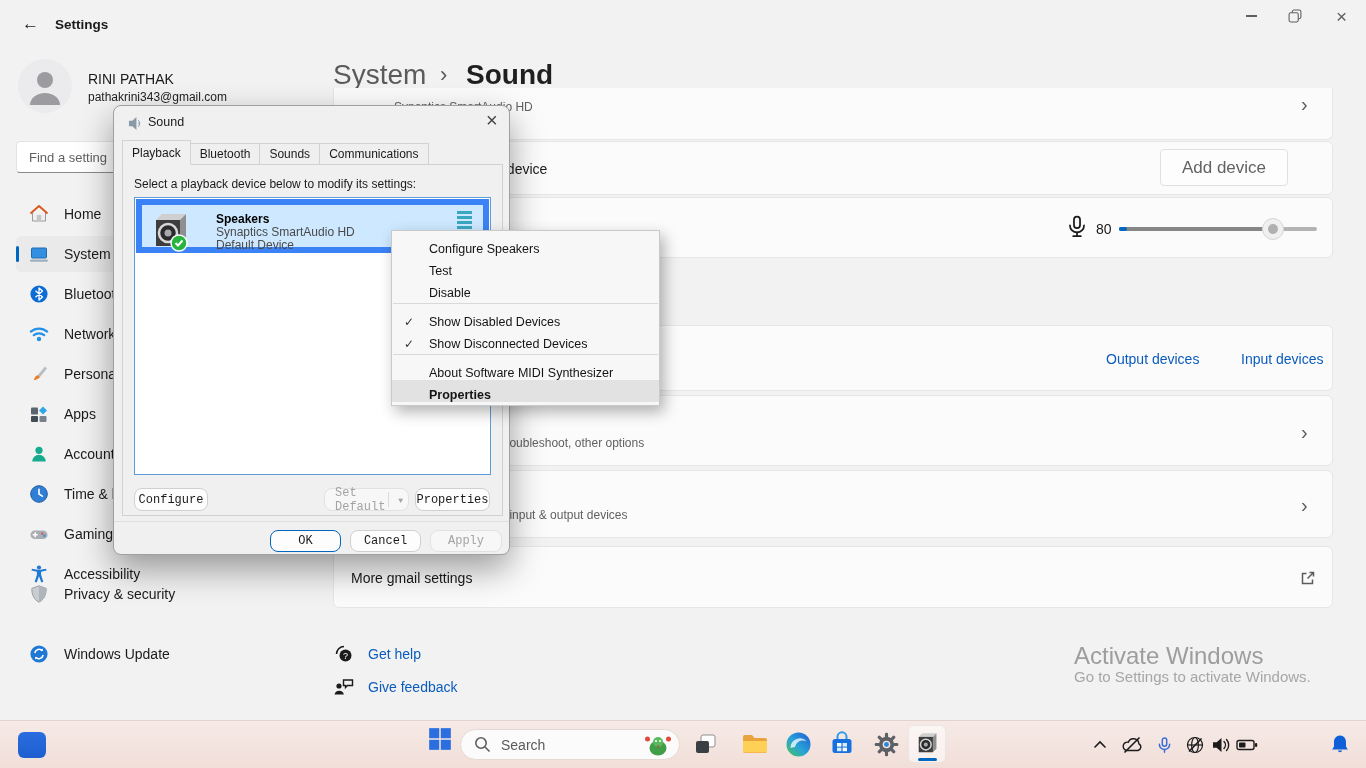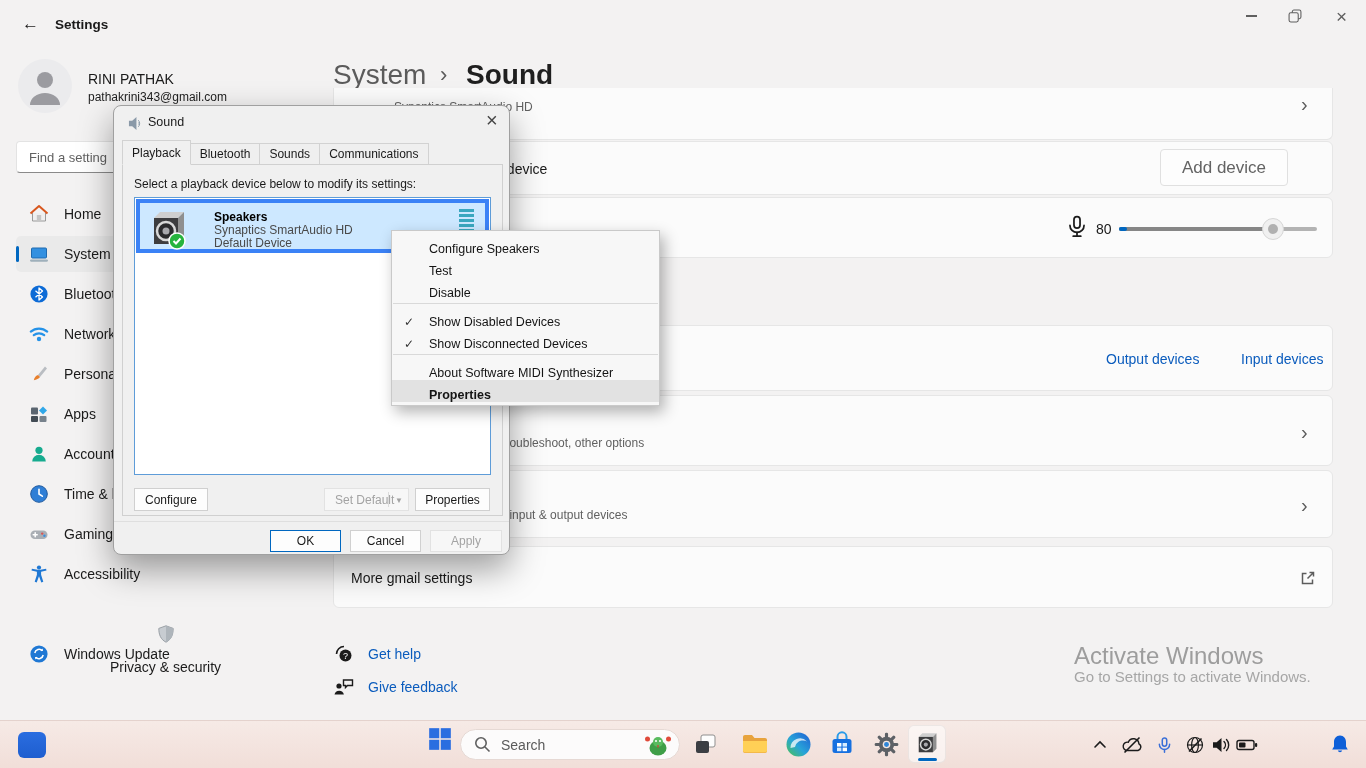--- a/index.html
+++ b/index.html
@@ -25,21 +25,21 @@
   .watermark1{font-size:24px;color:#9d9d9d;}
   .watermark2{font-size:15px;color:#a6a6a6;}
   
   #dlg{position:absolute;left:113px;top:105px;width:397px;height:450px;background:#f0f0f0;
        border:1px solid #a0a0a0;border-radius:8px;box-shadow:0 14px 34px rgba(0,0,0,.38);
        z-index:10;box-sizing:border-box;font-size:12px;}
   .tab{display:inline-block;box-sizing:border-box;padding:3px 9px;border:1px solid #d2d2d2;background:#efefef;
        font-size:12px;color:#1a1a1a;margin-right:-1px;vertical-align:bottom;}
   .tab.active{background:#f0f0f0;border-bottom:1px solid #f0f0f0;padding:5px 9px 4px 9px;position:relative;z-index:2;}
   .dbtn{position:absolute;box-sizing:border-box;height:23px;background:#fdfdfd;border:1px solid #d0d0d0;
-        border-radius:0;font-size:12px;color:#1a1a1a;display:flex;align-items:center;justify-content:center;}
+        border-radius:8px;font-size:12px;color:#1a1a1a;display:flex;align-items:center;justify-content:center;font-family:Liberation Mono, monospace;}
   .dbtn.disabled{background:#f7f7f7;border-color:#e2e2e2;color:#a3a3a3;}
   .dbtn.default{border:1px solid #0067c0;}
   
   #menu{position:absolute;left:391px;top:230px;width:269px;background:#f7f7f7;border:1px solid #c9c9c9;
         box-shadow:4px 6px 14px rgba(0,0,0,.30);z-index:20;padding:3px 0;box-sizing:border-box;}
   .mi{height:22px;display:flex;align-items:flex-end;font-size:12.5px;color:#141414;position:relative;padding-left:37px;}
   .mi .chk{position:absolute;left:12px;font-size:12px;color:#333;}
   .mi.hl{background:#e2e2e2;font-weight:bold;}
   .msep{height:1px;background:#d9d9d9;margin:3px 1px;}
   
@@ -149,21 +149,21 @@
       </svg>
     <span>Gaming</span>
   </div>
   <div class="nav-item" style="top:556px;">
     <svg width="20" height="20" viewBox="0 0 20 20" fill="#1f78d4">
         <circle cx="10" cy="3.6" r="2.1"></circle>
         <path d="M2.5 6.6 l5.4 1.2 v3 l-2.2 7 2 .7 2.3 -6.2 2.3 6.2 2 -.7 -2.2 -7 v-3 l5.4 -1.2 -.4 -1.8 -7.1 1.3 -7.1 -1.3 Z"></path>
       </svg>
     <span>Accessibility</span>
   </div>
-  <div class="nav-item" style="top:624px;flex-direction:column;">
+  <div class="nav-item" style="top:576px;">
     <svg width="20" height="20" viewBox="0 0 20 20">
         <path d="M10 1.8 L17.2 4.4 C17.2 10.8 15.2 15.5 10 18.2 C4.8 15.5 2.8 10.8 2.8 4.4 Z" fill="#c7ccd1" stroke="#9aa0a6"></path>
         <path d="M10 1.8 L17.2 4.4 C17.2 10.8 15.2 15.5 10 18.2 Z" fill="#aeb5bb"></path>
       </svg>
     <span>Privacy &amp; security</span>
   </div>
   <div class="nav-item" style="top:636px;">
     <svg width="20" height="20" viewBox="0 0 20 20">
         <circle cx="10" cy="10" r="8.6" fill="#1f78d4"></circle>
         <path d="M5.8 9 a4.4 4.4 0 0 1 7.6 -2.2 M14.2 11 a4.4 4.4 0 0 1 -7.6 2.2" fill="none" stroke="#fff" stroke-width="1.5"></path>
@@ -256,21 +256,21 @@
     <span class="tab">Bluetooth</span>
     <span class="tab">Sounds</span>
     <span class="tab">Communications</span>
   </div>
 
   <div class="abs" style="left:8px;top:58px;width:381px;height:352px;border:1px solid #d0d0d0;box-sizing:border-box;"></div>
 
   <span class="abs" style="left:20px;top:71px;font-size:12px;text-align:right;">Select a playback device below to modify its settings:</span>
 
   <div class="abs" style="left:20px;top:91px;width:357px;height:278px;background:#fff;border:1px solid #5e9cd8;box-sizing:border-box;">
-    <div class="abs" style="left:1px;top:1px;width:353px;height:54px;background:#cde8ff;border:4px solid #3b82f6;box-sizing:border-box;">
+    <div class="abs" style="left:1px;top:1px;width:353px;height:54px;background:#cde8ff;border:6px solid #3b82f6;box-sizing:border-box;">
       <svg class="abs" style="left:6px;top:5px;" width="44" height="44" viewBox="0 0 44 44">
         <polygon points="8,10 14,4 38,4 32,10" fill="#cfcfcf"></polygon>
         <polygon points="32,10 38,4 38,30 32,36" fill="#8f8f8f"></polygon>
         <rect x="8" y="10" width="24" height="26" fill="#3d3d3f"></rect>
         <circle cx="20" cy="23" r="9" fill="#2b2b2d" stroke="#d8d8d8" stroke-width="2.5"></circle>
         <circle cx="20" cy="23" r="3.5" fill="#a9a9ad"></circle>
         <circle cx="31" cy="33" r="8" fill="#27b43e" stroke="#fff" stroke-width="1.5"></circle>
         <path d="M27.5 33 l2.5 2.5 l4.5 -5" stroke="#fff" stroke-width="2" fill="none"></path>
       </svg>
       <span class="abs" style="left:74px;top:7px;font-size:12px;font-weight:600;color:#000;">Speakers</span>

